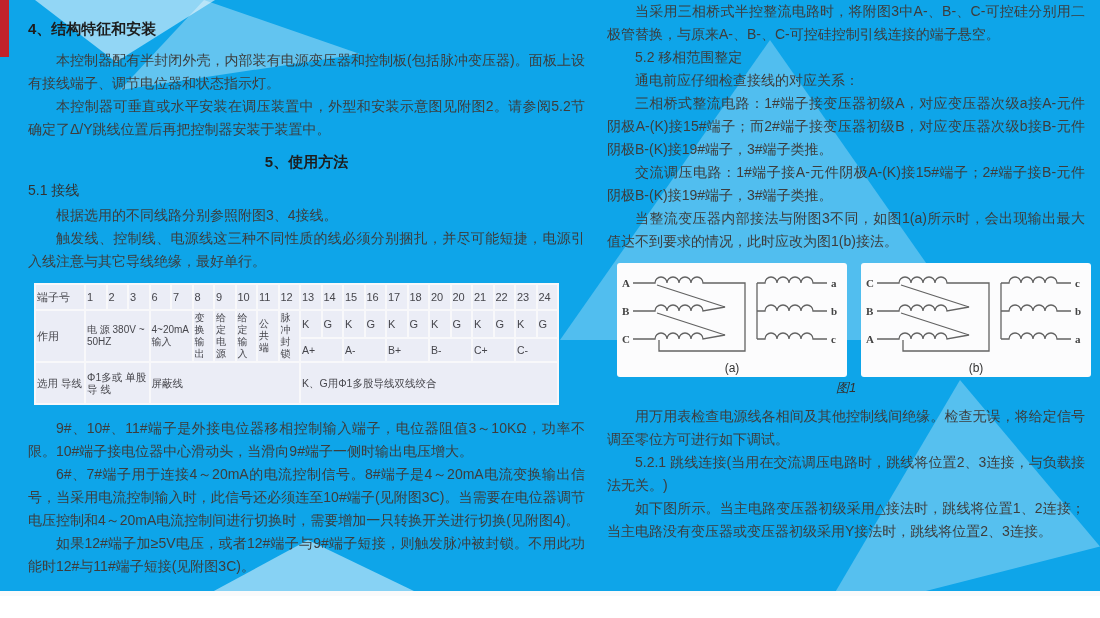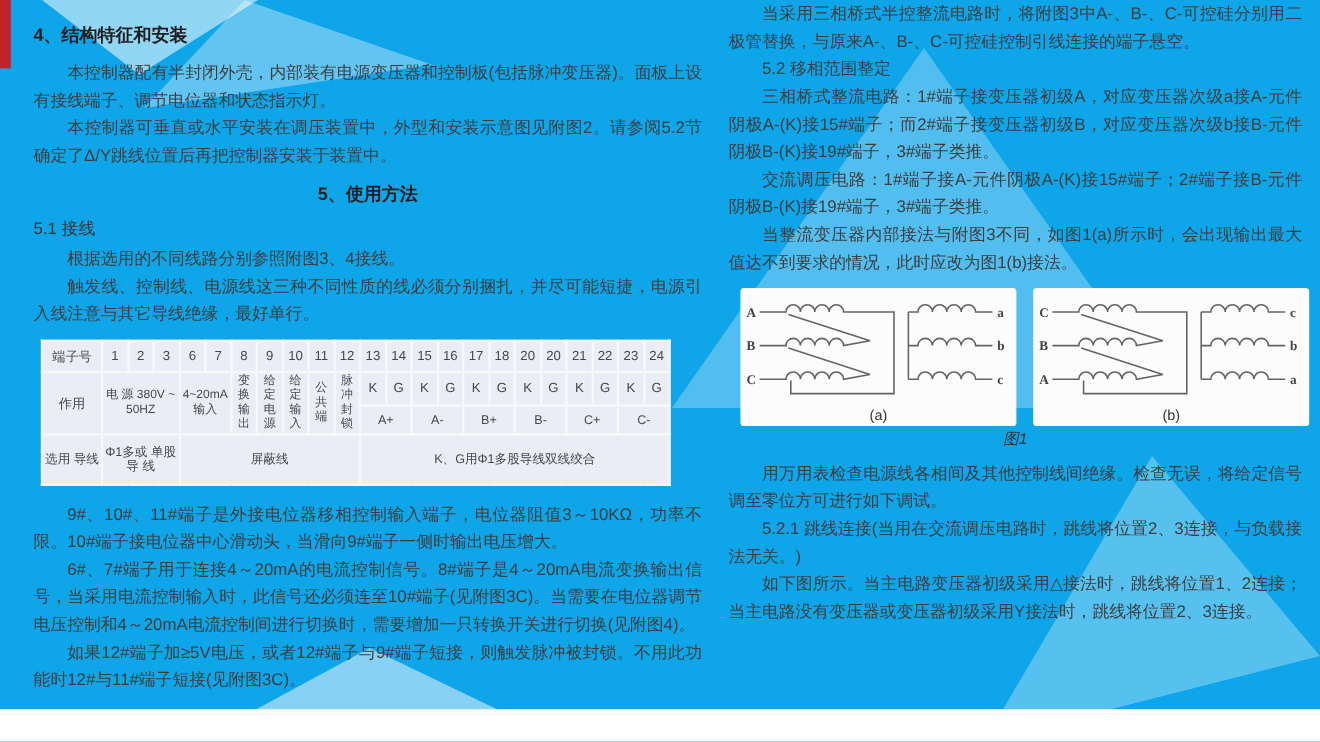--- a/index.html
+++ b/index.html
@@ -21,21 +21,21 @@
   .bottom-strip{position:absolute;left:0;bottom:0;width:100%;height:5px;background:#fafafb;}
 
   .col-left{position:absolute;left:28px;top:12px;width:557px;}
   .col-right{position:absolute;left:607px;top:0;width:478px;}
   .h1{font-size:15px;font-weight:bold;color:#1d1d1d;margin:8px 0 10px;}
   .h2{font-size:14px;color:#333;margin:6px 0 4px;}
   .p{font-size:14px;line-height:23px;margin:0;text-indent:2em;text-align:justify;}
 
   table.term{border-collapse:collapse;table-layout:fixed;width:524px;margin:10px 0 12px 6px;}
   table.term td,table.term th{background:#ebedf6;border:2px solid #f8f8fa;color:#46464c;
-      text-align:center;vertical-align:middle;font-weight:normal;padding:1px;}
+      text-align:left;vertical-align:middle;font-weight:normal;padding:1px;}
   .trow1 td,.trow1 th{font-size:11px;height:22px;}
   .fncell{font-size:10px;line-height:12px;word-break:break-all;}
   .fnwrap{font-size:10px;line-height:12px;}
   .kgcell{font-size:11px;}
   .phcell{font-size:10.5px;height:20px;}
   .wirerow td,.wirerow th{font-size:10.5px;line-height:12px;height:38px;}
   .rowlab{font-size:11px;}
 
   .figrow{display:flex;gap:14px;margin:10px 0 2px 10px;}
   .figbox{background:#fcfcfd;border-radius:3px;padding:4px 2px 0;}
@@ -135,20 +135,21 @@
       </table>
 
     <p class="p">9#、10#、11#端子是外接电位器移相控制输入端子，电位器阻值3～10KΩ，功率不限。10#端子接电位器中心滑动头，当滑向9#端子一侧时输出电压增大。</p>
     <p class="p">6#、7#端子用于连接4～20mA的电流控制信号。8#端子是4～20mA电流变换输出信号，当采用电流控制输入时，此信号还必须连至10#端子(见附图3C)。当需要在电位器调节电压控制和4～20mA电流控制间进行切换时，需要增加一只转换开关进行切换(见附图4)。</p>
     <p class="p">如果12#端子加≥5V电压，或者12#端子与9#端子短接，则触发脉冲被封锁。不用此功能时12#与11#端子短接(见附图3C)。</p>
   </div>
 
   <div class="col-right">
     <p class="p">当采用三相桥式半控整流电路时，将附图3中A-、B-、C-可控硅分别用二极管替换，与原来A-、B-、C-可控硅控制引线连接的端子悬空。</p>
     <p class="p">5.2 移相范围整定</p>
+    <p class="p">通电前应仔细检查接线的对应关系：</p>
     <p class="p">三相桥式整流电路：1#端子接变压器初级A，对应变压器次级a接A-元件阴极A-(K)接15#端子；而2#端子接变压器初级B，对应变压器次级b接B-元件阴极B-(K)接19#端子，3#端子类推。</p>
     <p class="p">交流调压电路：1#端子接A-元件阴极A-(K)接15#端子；2#端子接B-元件阴极B-(K)接19#端子，3#端子类推。</p>
     <p class="p">当整流变压器内部接法与附图3不同，如图1(a)所示时，会出现输出最大值达不到要求的情况，此时应改为图1(b)接法。</p>
 
     <div class="figrow">
       <div class="figbox">
         <svg width="226" height="90" viewBox="0 0 226 90">
           <text x="3" y="20">A</text>
           <text x="3" y="48">B</text>
           <text x="3" y="76">C</text>

